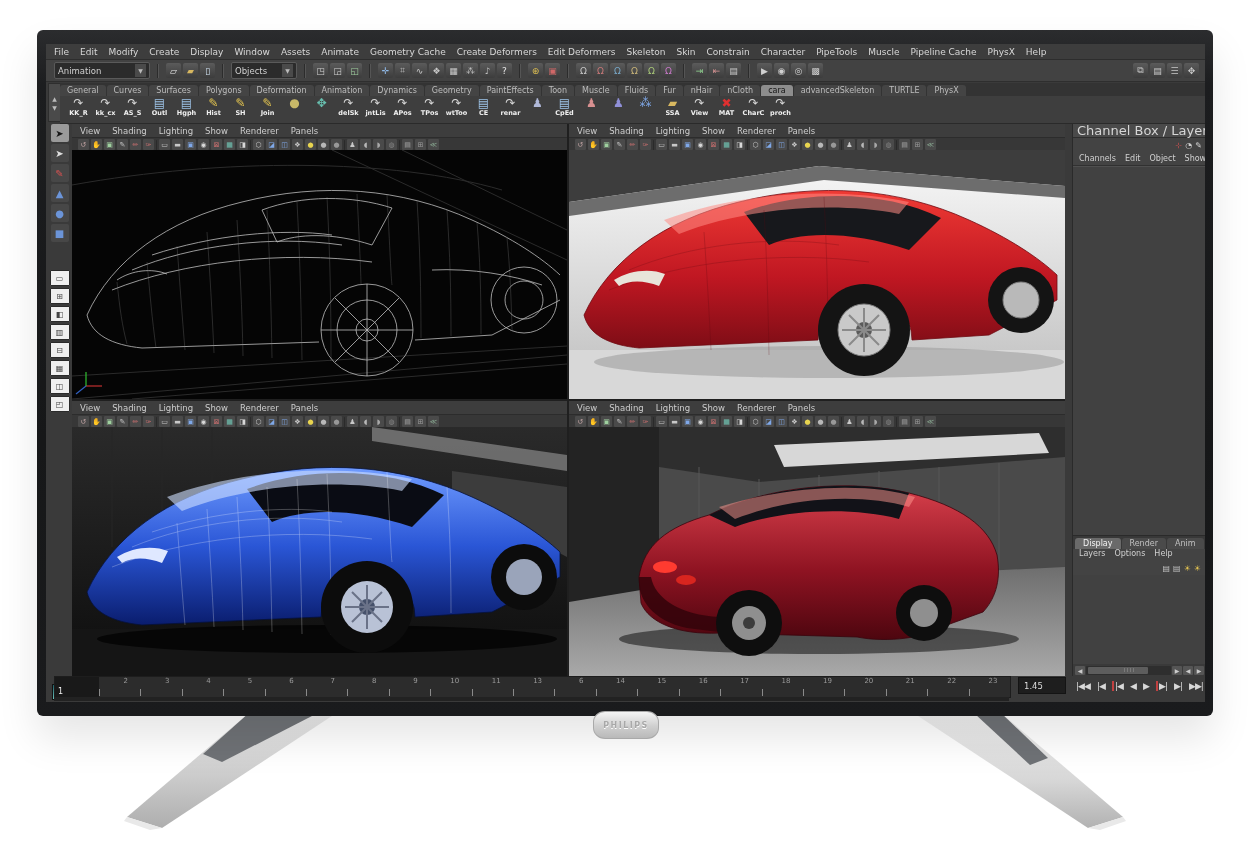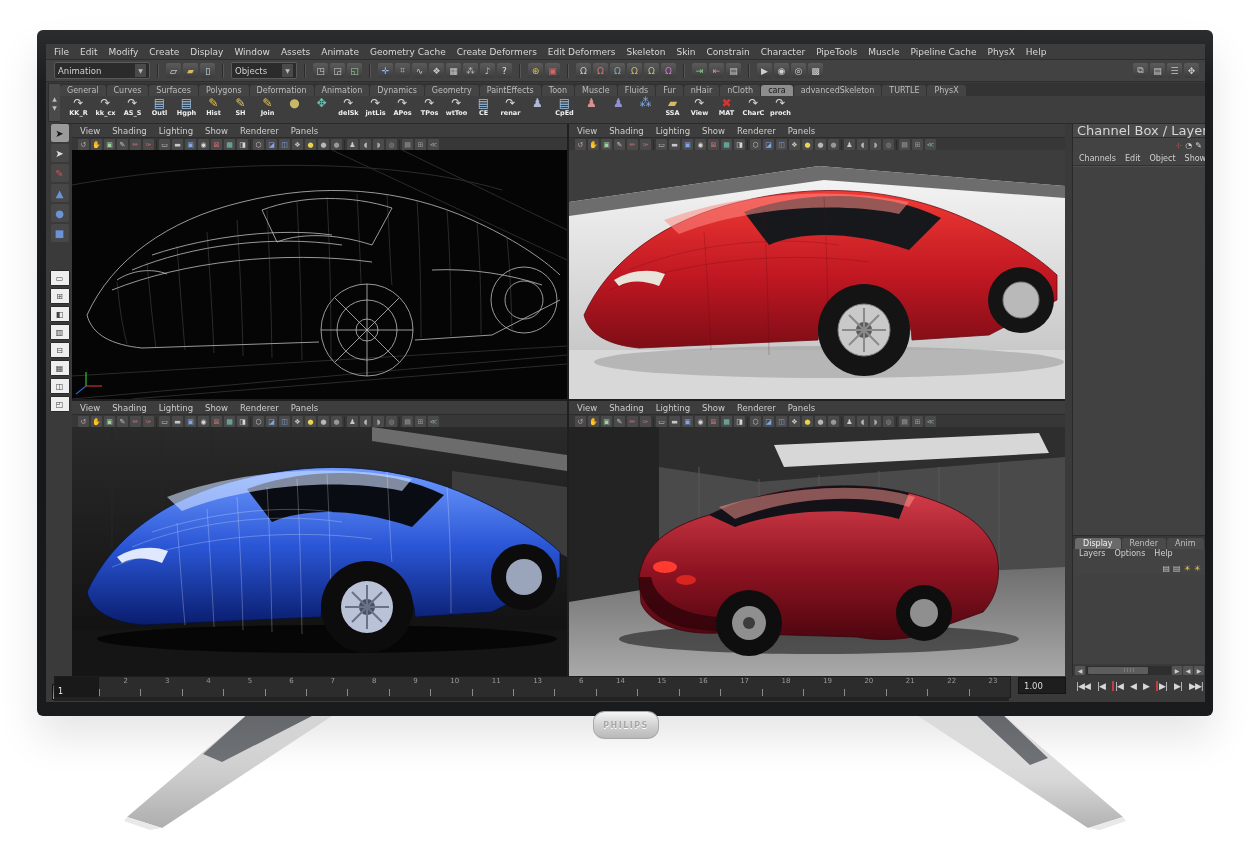--- a/index.html
+++ b/index.html
@@ -1240,21 +1240,21 @@
             <span class="tick"></span>
           </span>
           <span class="tl-frame">
             <span class="num">23</span>
             <span class="tick"></span>
           </span>
         </span>
     </div>
     <div class="range-strip"></div>
     <div class="timefield">
-        <span>1.00</span>
+        <span>1.45</span>
       </div>
     <div class="playback">
 
     <span class="pb-btn">|◀◀</span>
         <span class="pb-btn">|◀</span>
         <span class="pb-btn red-mark">|◀</span>
         <span class="pb-btn">◀</span>
         <span class="pb-btn">▶</span>
         <span class="pb-btn red-mark">▶|</span>
         <span class="pb-btn">▶|</span>

